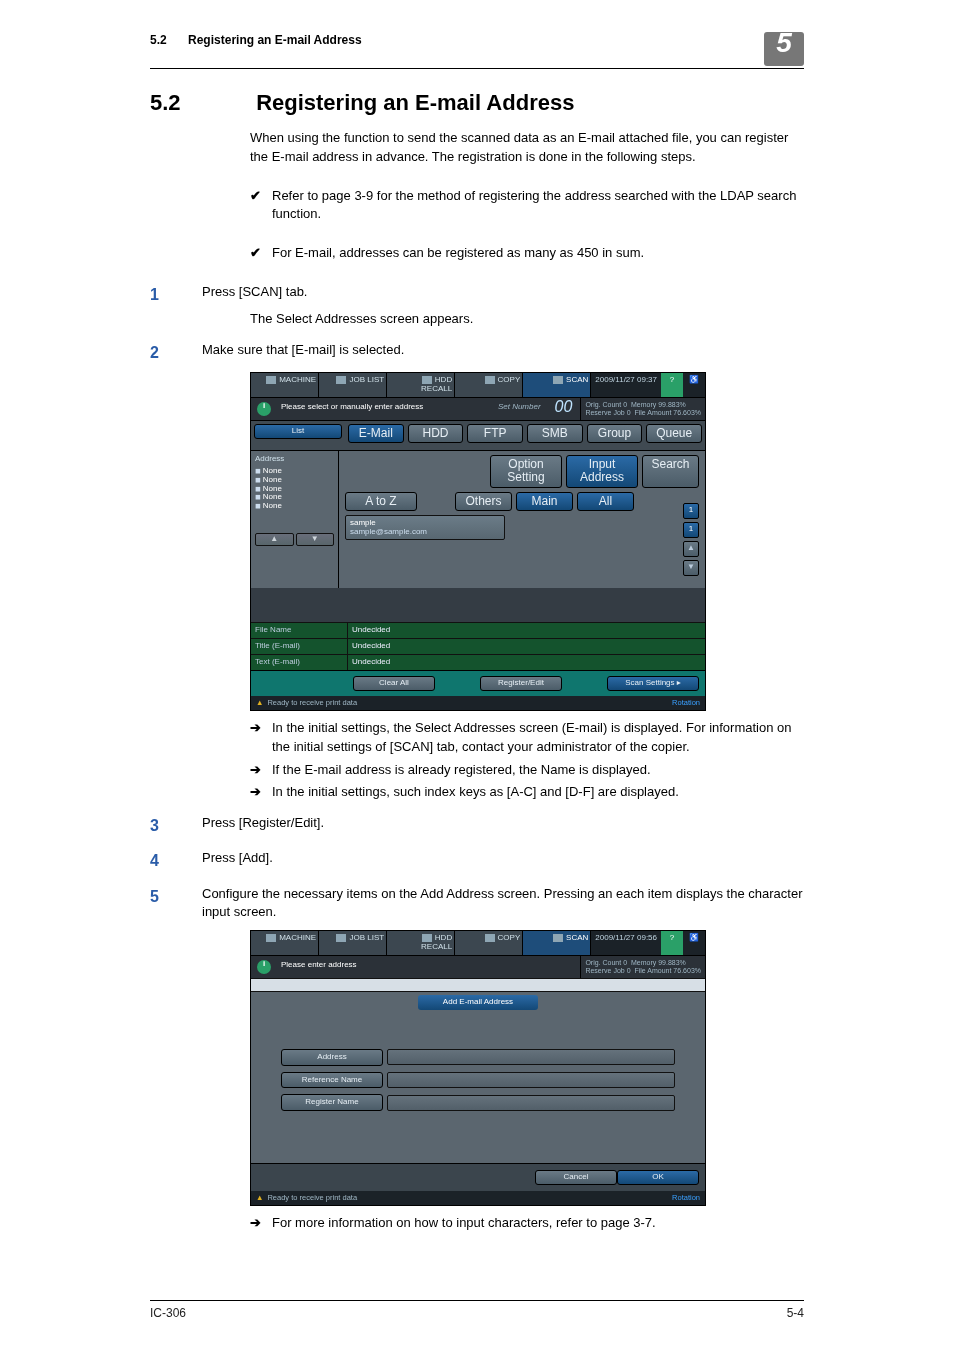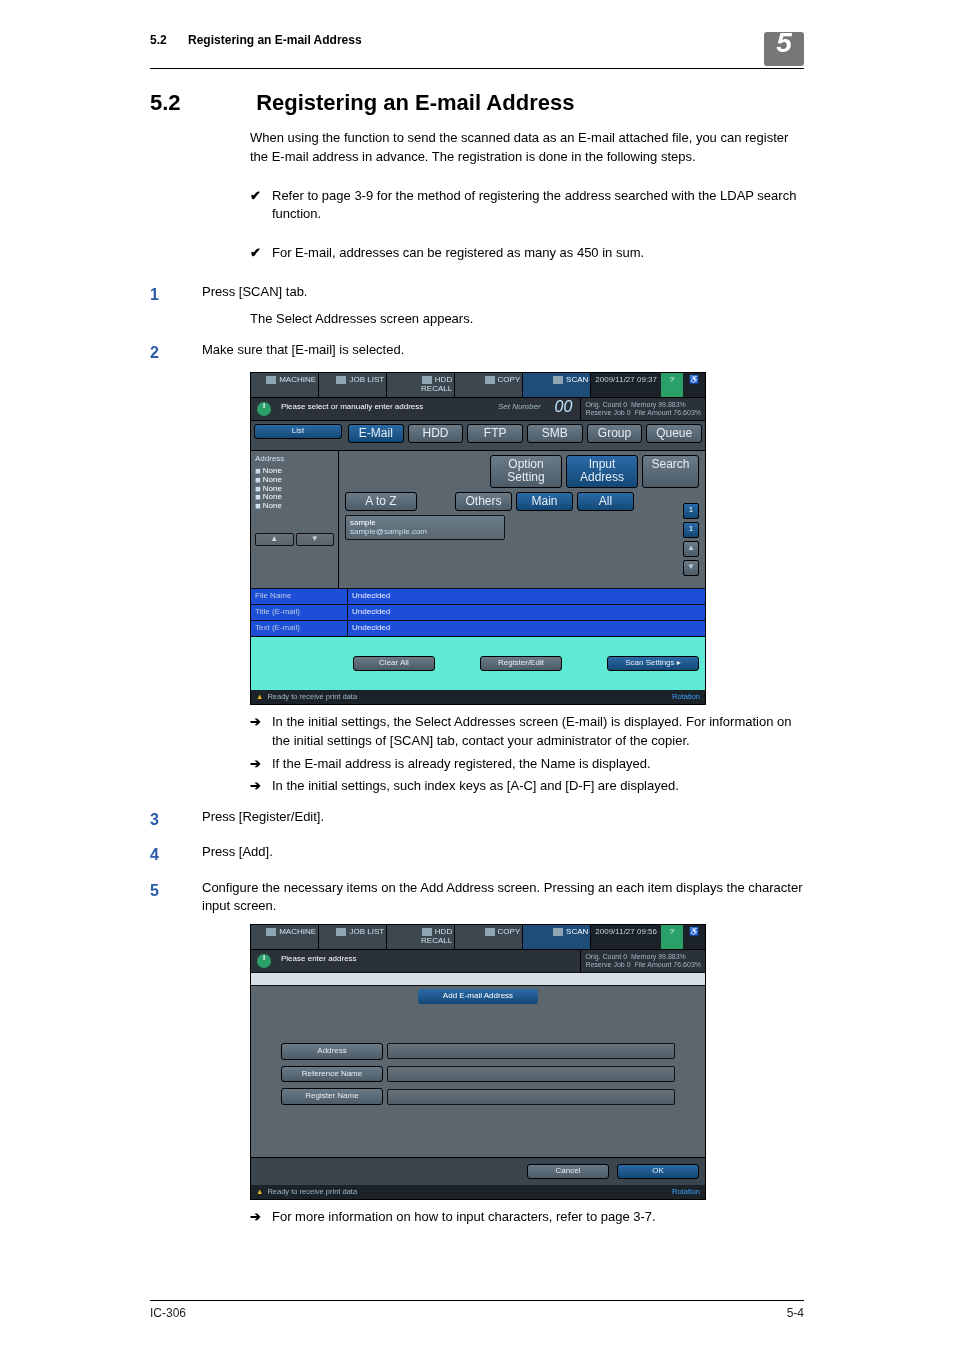--- a/index.html
+++ b/index.html
@@ -84,37 +84,37 @@
   .sb-left .ud .b { flex:1; text-align:center; background: linear-gradient(#7787,#5667); border:1px solid #111; border-radius:2px; padding:1px 0; }
   .sb-right { flex:1; padding:4px 6px 6px 6px; position:relative; }
   .row { display:flex; gap:4px; margin-bottom:4px; }
   .row .btn3d { flex:1; font-size:12px; padding:2px 0; }
   .card { background: linear-gradient(#6b7c88,#586771); border:1px solid #111; border-radius:2px; padding:3px 4px; width:150px; }
   .card .nm { color:#fff; }
   .card .em { color:#cde; }
   .tiny-scroll { position:absolute; right:6px; top:52px; display:flex; flex-direction:column; gap:3px; }
   .tiny-scroll .sbtn { width:14px; height:14px; background: linear-gradient(#2b6aa6,#134876); border:1px solid #000; border-radius:2px; color:#fff; text-align:center; line-height:12px; font-size:8px;}
   .tiny-scroll .sbtn.dis { background: linear-gradient(#6a7a86,#4b5c68); color:#bcd; }
-  .lowerinfo { background:#1d4ed8; }
+  .lowerinfo { background:#14532d;margin-top:34px; }
   .li-row { display:flex; border-top:1px solid #111; }
   .li-row .k { width:88px; padding:3px 4px; color:#bcd; border-right:1px solid #111; }
   .li-row .v { flex:1; padding:3px 4px; color:#eef; }
-  .footbtns { display:flex; gap:8px; padding:19px 6px; background:#5eead4; border-top:1px solid #000; }
+  .footbtns { display:flex; gap:8px; padding:5px 6px; background:#0f766e; border-top:1px solid #000; }
   .footbtns .sp { flex:1; }
   .footbar { display:flex; background:#1b2228; color:#9fb6c4; padding:3px 5px; font-size:7.5px; }
   .footbar .rot { margin-left:auto; color:#3aa0ff; }
   .shot2-body { background:#5b666f; padding:0; }
   .shot2-strip { background:#d7dfe6; height:12px; border-top:1px solid #111; border-bottom:1px solid #111; }
   .shot2-title { background: linear-gradient(#2b6aa6,#134876); color:#fff; text-align:center; padding:3px 0; width:120px; margin:0 auto; border-radius:3px; font-size:8px; }
   .shot2-form { padding:30px 30px 46px 30px; }
   .frow { display:flex; gap:6px; margin:6px 0; align-items:center;}
   .frow .flab { width:100px; }
   .frow .flab .btn3d { width:100%; padding:3px 0; }
   .frow .fval { flex:1; height:14px; background: linear-gradient(#65727c,#525f69); border:1px solid #111; border-radius:2px; }
-  .shot2-foot { display:flex; gap:8px; padding:6px; background:#3b454d; border-top:1px solid #000; }
+  .shot2-foot { display:flex; gap:0; padding:6px; background:#3b454d; border-top:1px solid #000; }
   .pgfoot { position:absolute; bottom:28px; left:55px; right:55px; display:flex; font-size:12px; color:#222; border-top:1px solid #000; padding-top:4px;}
 </style>
 </head>
 <body>
 
 <div class="page">
 
   <div class="hdr">
     <div class="hdr-left">
       <span class="hdr-sec">5.2</span>

